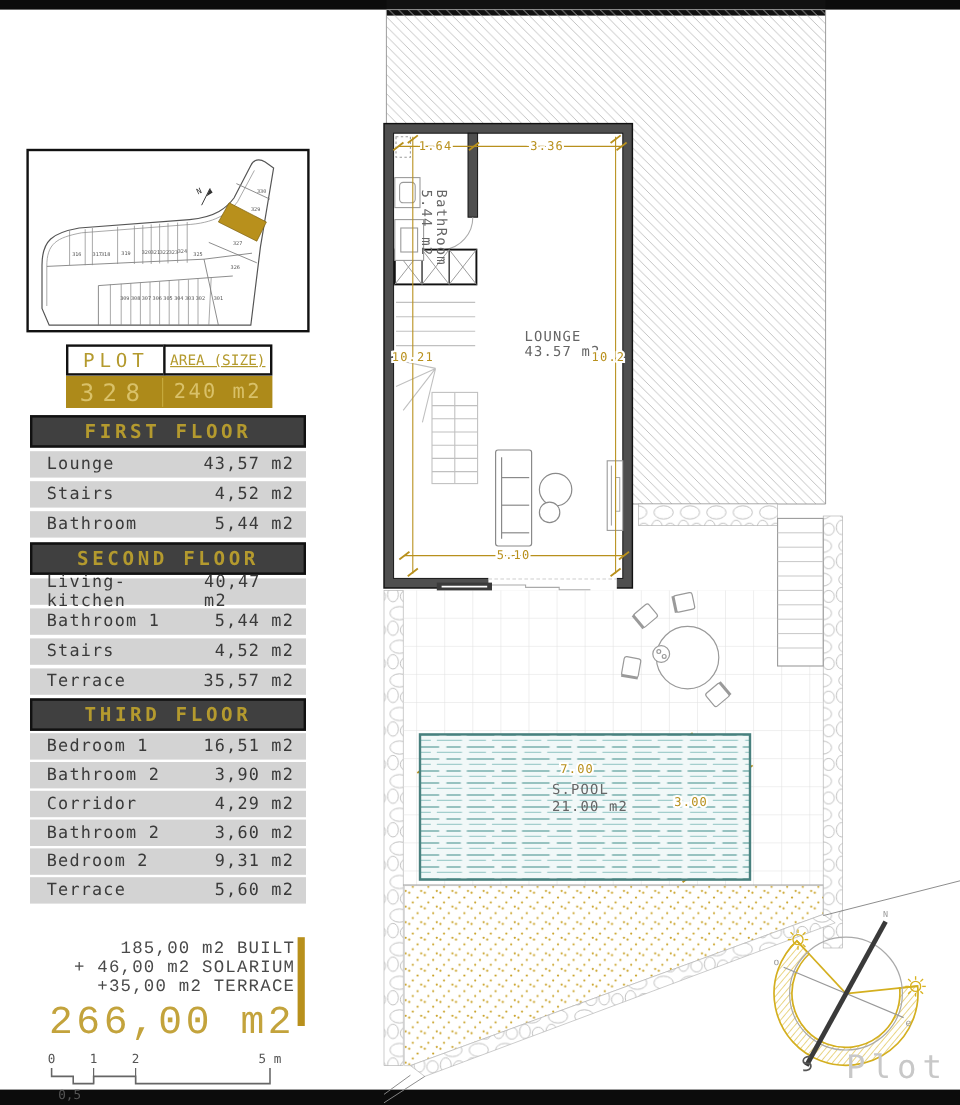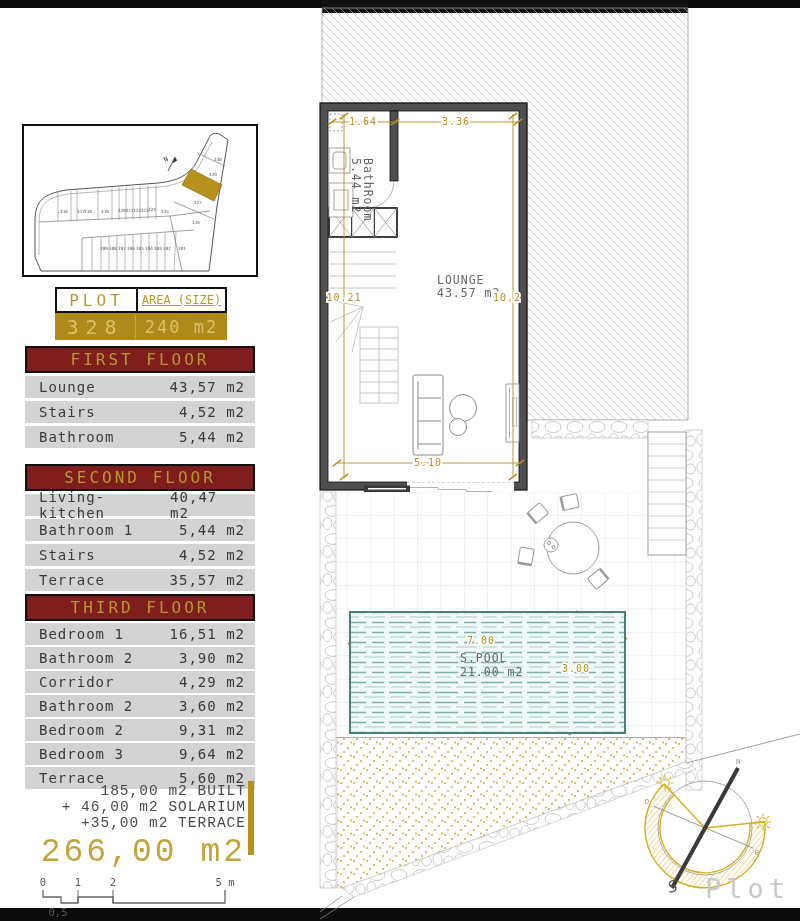--- a/index.html
+++ b/index.html
@@ -19,28 +19,28 @@
       display:flex;align-items:center;justify-content:center;color:#b49a2e;}
   #plot-table .hcell.c1{width:83px;font-size:16px;letter-spacing:4px;}
   #plot-table .hcell.c2{width:91px;margin-left:-2px;font-size:12px;letter-spacing:0px;text-decoration:underline;}
   #plot-table .drow{display:flex;background:#ad8a1a;height:27px;align-items:center;}
   #plot-table .dcell{color:#d9c169;display:flex;align-items:center;justify-content:center;box-sizing:border-box;}
   #plot-table .dcell.c1{width:81px;font-size:20px;letter-spacing:7px;border-right:1px solid #c5a93c;}
   #plot-table .dcell.c2{width:91px;font-size:17px;letter-spacing:2px;}
 
   
   #floor-tables{left:25px;top:346px;width:230px;}
-  .floor-hdr{box-sizing:border-box;border:2px solid #111;background:#7f1d1d;height:27px;
+  .floor-hdr{box-sizing:border-box;border:2px solid #111;background:#404040;height:27px;
       display:flex;align-items:center;justify-content:center;
-      color:#b49a2e;font-size:16px;letter-spacing:3px;}
+      color:#b49a2e;font-size:16px;letter-spacing:3px;font-weight:bold;}
   .f-row{box-sizing:border-box;background:#d3d3d3;height:22px;margin-top:3px;
       display:flex;align-items:center;justify-content:space-between;
       padding:0 10px 0 14px;font-size:14px;color:#3a3a3a;letter-spacing:1px;}
   .f-row.tight{margin-top:2px;}
-  .mt4{margin-top:16px;} .mt3{margin-top:3px;text-align:right;}
+  .mt4{margin-top:4px;} .mt3{margin-top:3px;text-align:right;}
 
   
   #totals{left:30px;top:783px;width:216px;text-align:right;color:#4a4a4a;font-family:Liberation Mono, monospace;}
   #totals .tline{font-size:14.5px;line-height:16px;letter-spacing:1px;}
   #totals .big{font-size:33px;color:#c3a33c;letter-spacing:3px;margin-top:3px;}
   #gold-bar{left:248px;top:781px;width:6px;height:74px;background:#b8901c;}
 
   #scale-bar{left:28px;top:874px;width:230px;height:46px;}
   #plan{left:300px;top:0;width:500px;height:921px;}
 
@@ -194,24 +194,20 @@
       </div>
     <div class="f-row tight">
       <span>Bathroom 2</span>
         <span>3,60 m2</span>
       </div>
     <div class="f-row tight">
       <span>Bedroom 2</span>
         <span>9,31 m2</span>
       </div>
     <div class="f-row tight">
-      <span>Bedroom 3</span>
-        <span>9,64 m2</span>
-      </div>
-    <div class="f-row tight">
       <span>Terrace</span>
         <span>5,60 m2</span>
       </div>
   </div>
 
   <div id="totals" class="abs">
     <div class="tline">185,00 m2 BUILT</div>
     <div class="tline">+ 46,00 m2 SOLARIUM</div>
     <div class="tline">+35,00 m2 TERRACE</div>
     <div class="big">266,00 m2</div>

